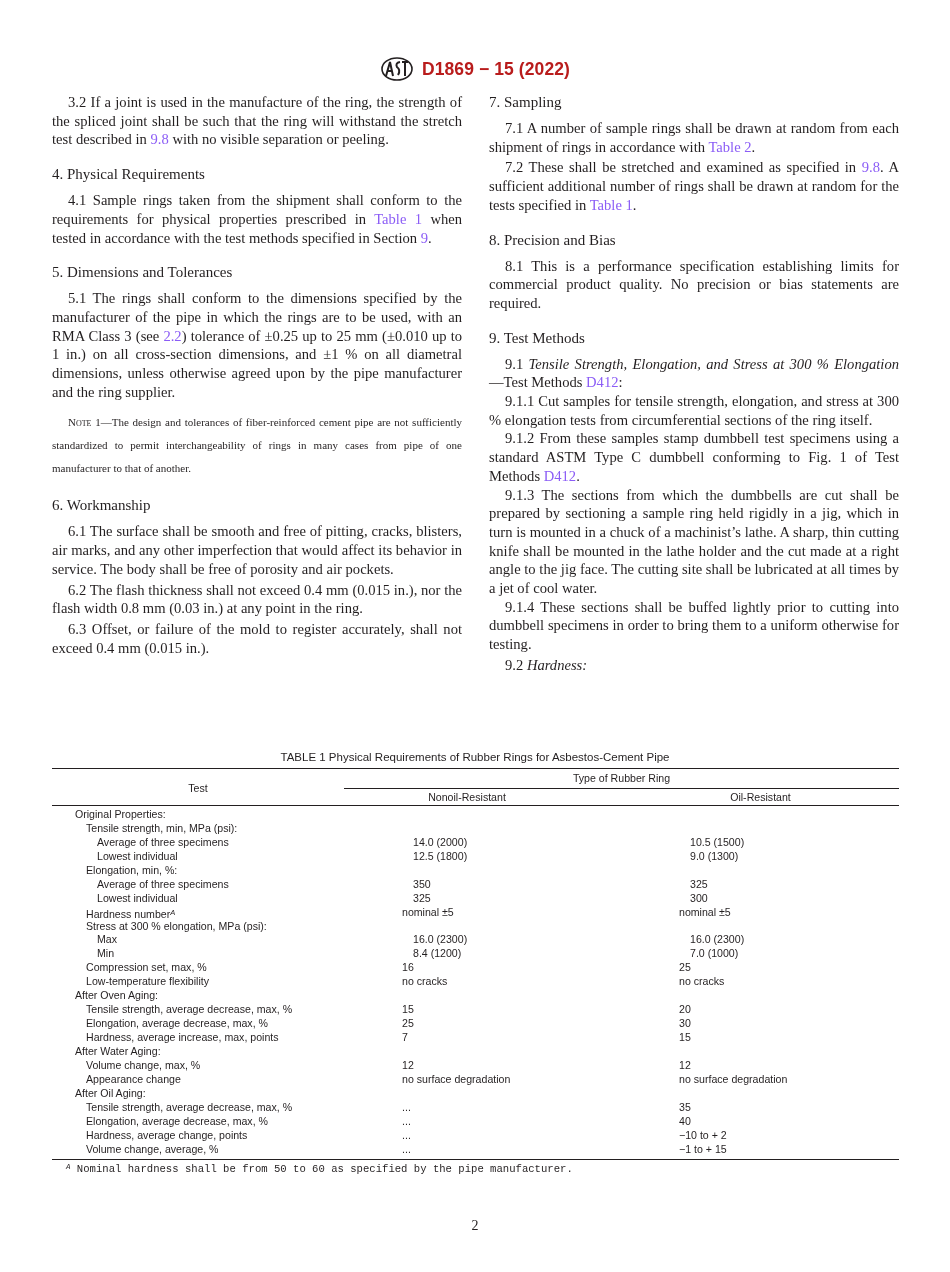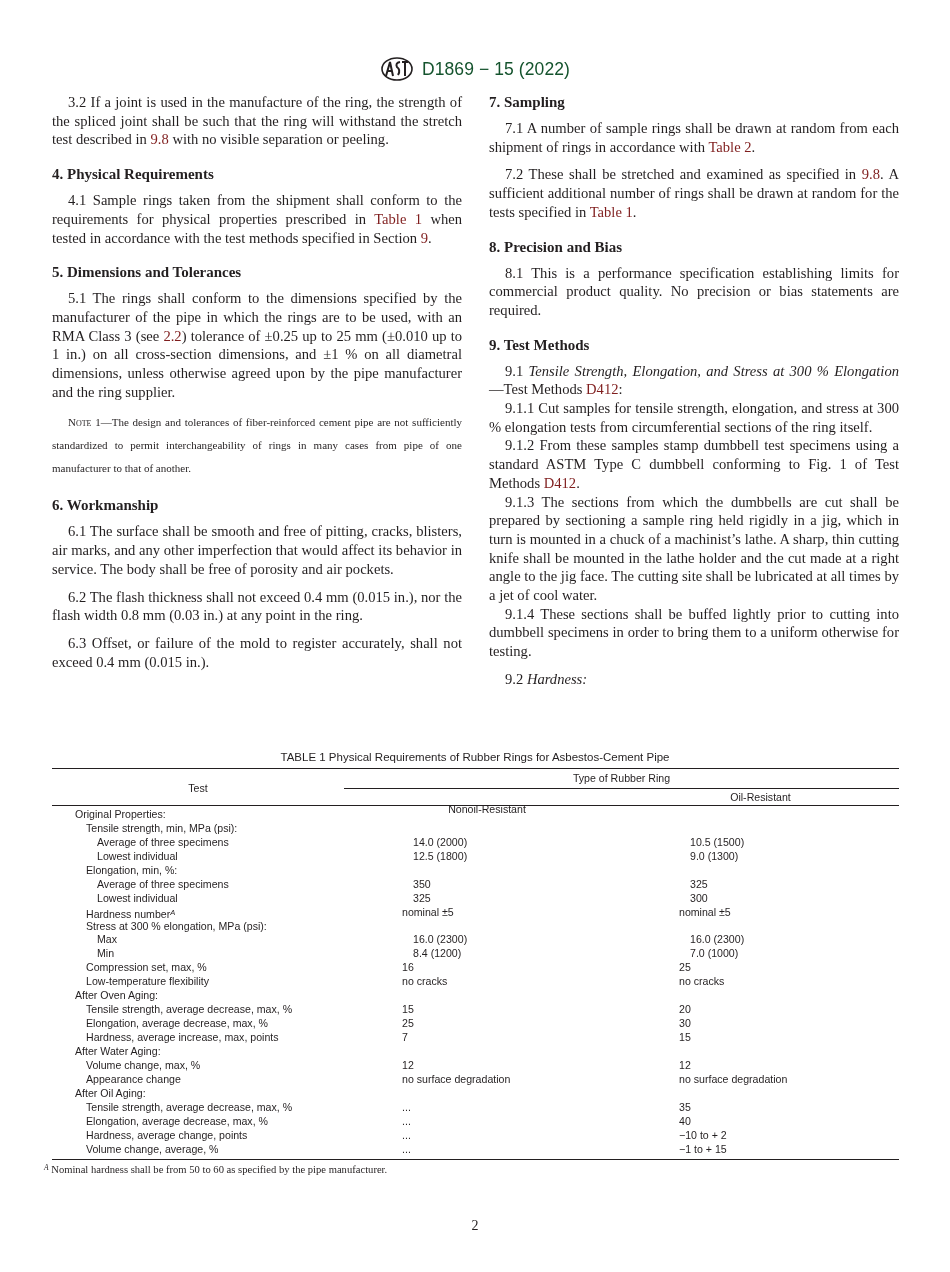--- a/index.html
+++ b/index.html
@@ -1,53 +1,53 @@
 <!DOCTYPE html>
 <html><head>
 <meta charset="utf-8">
 <style>
   html, body { margin: 0; padding: 0; background: #ffffff; }
   body { width: 950px; height: 1272px; position: relative; overflow: hidden; color: #231f20; }
 
   .header { position: absolute; top: 56px; left: 0; width: 950px; text-align: center; }
   .header .wrap { display: inline-flex; align-items: center; gap: 8px; }
   .logo { width: 34px; height: 26px; }
-  .doc-id { font-family: "Liberation Sans", sans-serif; font-weight: normal; font-size: 17.5px; color: #14532d; letter-spacing: 0.1px; }
+  .doc-id { font-family: "Liberation Sans", sans-serif; font-weight: bold; font-size: 17.5px; color: #b91c1c; letter-spacing: 0.1px; }
 
   .col { position: absolute; top: 93px; width: 410px; font-family: "Liberation Serif", serif; font-size: 14.6px; line-height: 18.7px; text-align: justify; }
   .col.left { left: 52px; }
   .col.right { left: 489px; }
   .col p { margin: 0; text-indent: 16px; }
-  .col p.gap { margin-top: 9px; }
-  .col h2 { margin: 16px 0 8px 0; font-size: 15px; font-weight: bold; line-height: 18px; text-indent: 0; }
+  .col p.gap { margin-top: 2px; }
+  .col h2 { margin: 16px 0 8px 0; font-size: 15px; font-weight: normal; line-height: 18px; text-indent: 0; }
   .col h2.first { margin-top: 0; }
   .note { font-size: 11px; line-height: 23px; text-indent: 16px; margin-top: 10px !important; }
   .note .sc { font-variant: small-caps; }
-  .link { color: #7f1d1d; }
+  .link { color: #8b5cf6; }
   em { }
 
   .table-title { position: absolute; top: 751px; left: 0; width: 950px; text-align: center; font-family: "Liberation Sans", sans-serif; font-weight: normal; font-size: 11.5px; }
   .tbl { position: absolute; top: 768px; left: 52px; width: 847px; font-family: "Liberation Sans", sans-serif; font-size: 10.6px; line-height: 13.95px; }
   .rule-thick { border-top: 1.6px solid #231f20; }
   .rule-thin { border-top: 1px solid #231f20; }
   .thead { position: relative; height: 36px; }
   .th-test { position: absolute; left: 0; width: 292px; top: 13px; text-align: center; }
   .th-type { position: absolute; left: 292px; width: 555px; top: 3px; text-align: center; }
   .th-sub-rule { position: absolute; left: 292px; width: 555px; top: 19px; border-top: 1px solid #231f20; }
-  .th-non { position: absolute; left: 296px; width: 278px; top: 22px; text-align: center; margin-top: 12px; }
+  .th-non { position: absolute; left: 276px; width: 278px; top: 22px; text-align: center; }
   .th-oil { position: absolute; left: 570px; width: 277px; top: 22px; text-align: center; }
   .tbody { padding: 2px 0 3px 0; }
   .tr { display: flex; height: 13.95px; }
   .c-test { width: 316px; white-space: nowrap; }
   .c-non { width: 277px; white-space: nowrap; }
   .c-oil { white-space: nowrap; }
   .l0 { padding-left: 23px; }
   .l1 { padding-left: 34px; }
   .l2 { padding-left: 45px; }
-  .footnote { position: absolute; top: 1163px; left: 44px; font-family: Liberation Serif, serif; font-size: 10.6px; }
+  .footnote { position: absolute; top: 1163px; left: 66px; font-family: Liberation Mono, monospace; font-size: 10.6px; }
   sup.fn { font-style: italic; font-size: 7.5px; vertical-align: 3px; }
   .page-num { position: absolute; top: 1218px; left: 0; width: 950px; text-align: center; font-family: "Liberation Serif", serif; font-size: 14px; }
 </style>
 </head>
 <body>
 
 <div class="header">
   <div class="wrap">
     <svg class="logo" viewBox="0 0 34 26">
       <ellipse cx="17" cy="13" rx="15" ry="11" fill="none" stroke="#231f20" stroke-width="1.6"></ellipse>

